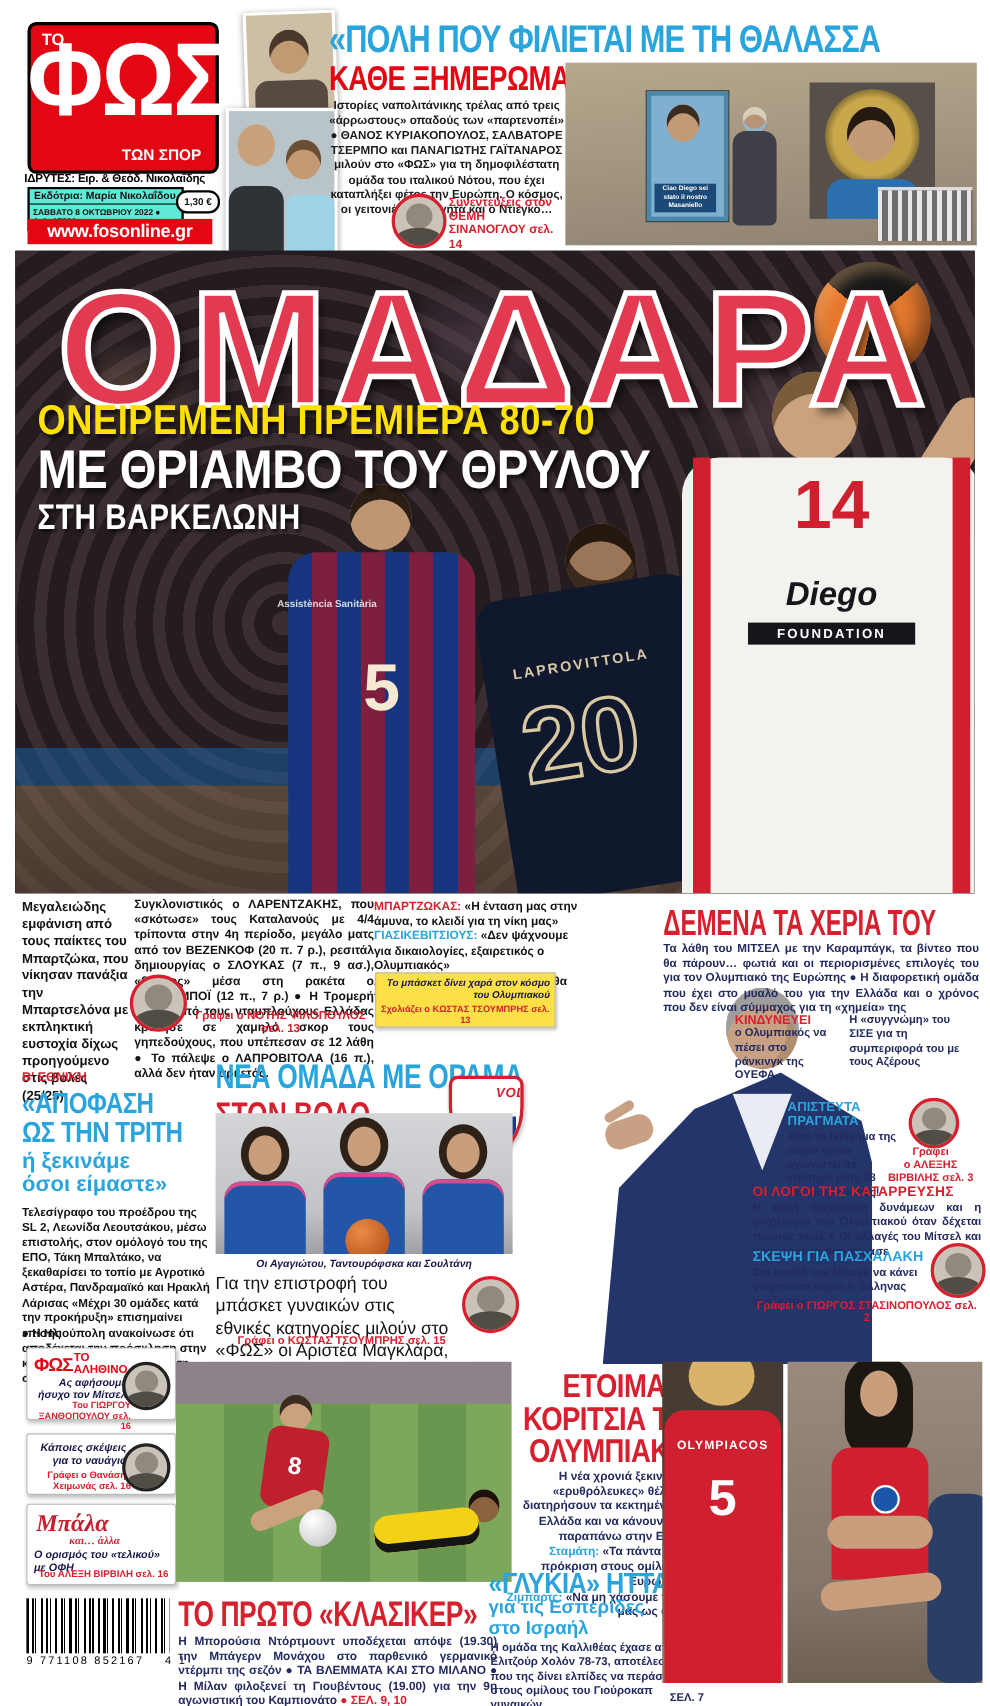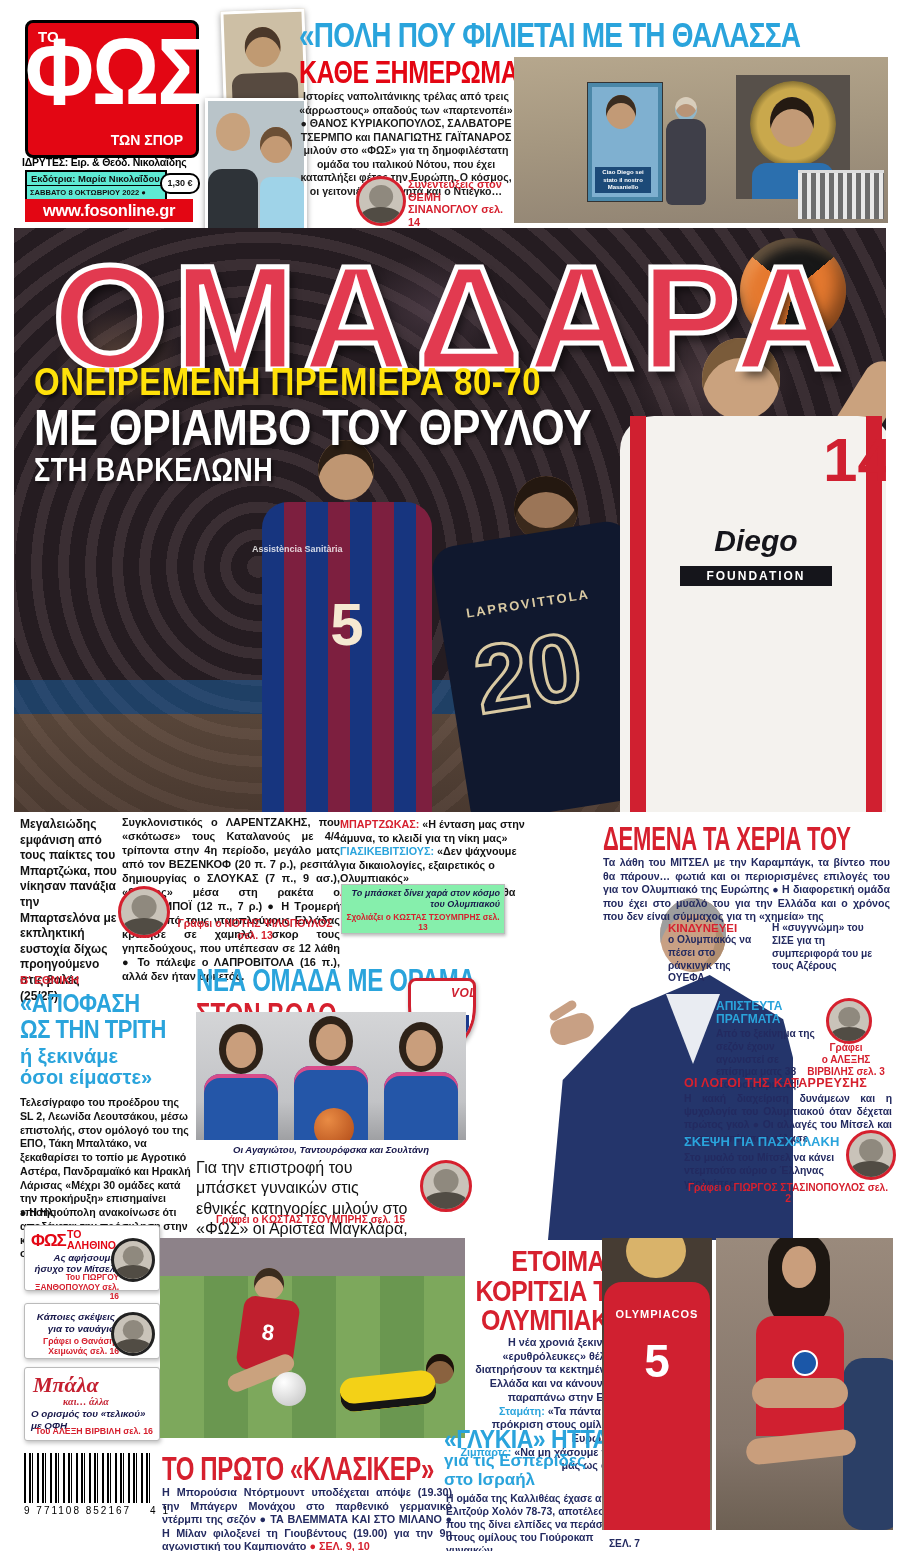--- a/index.html
+++ b/index.html
@@ -107,21 +107,21 @@
       font-size:13px;font-weight:bold;color:#d9c9a2;letter-spacing:2px;}
   #pl-navy .num{position:absolute;left:6px;top:142px;width:200px;text-align:center;transform:rotate(-9deg);
       font-size:96px;font-weight:bold;color:#10182e;-webkit-text-stroke:3px #d9c9a2;text-shadow:0 0 0 #d9c9a2;}
   #pl-white{position:absolute;left:592px;top:100px;width:290px;height:484px;}
   #pl-white .head{left:96px;top:10px;width:78px;height:82px;background:#caa27e;box-shadow:inset 0 20px 0 #7a5b3a;}
   #pl-white .arm{position:absolute;left:222px;top:24px;width:42px;height:170px;border-radius:20px;
       background:#caa27e;transform:rotate(32deg);}
   #pl-white .torso{position:absolute;left:14px;top:88px;width:272px;height:396px;border-radius:34px 34px 0 0;background:#f4f2ee;}
   #pl-white .torso::before,#pl-white .torso::after{content:"";position:absolute;top:0;width:16px;height:100%;background:#d02030;}
   #pl-white .torso::before{left:10px;} #pl-white .torso::after{right:10px;}
-  #pl-white .num{position:absolute;left:14px;top:96px;width:272px;text-align:right;
+  #pl-white .num{position:absolute;left:14px;top:96px;width:272px;text-align:center;
       font-size:62px;font-weight:bold;color:#d02030;}
   #pl-white .entain{position:absolute;left:14px;top:196px;width:272px;text-align:center;
       font-size:30px;font-weight:bold;font-style:italic;color:#15151b;}
   #pl-white .foundation{position:absolute;left:74px;top:238px;width:152px;text-align:center;
       background:#15151b;color:#fff;font-size:12px;font-weight:bold;letter-spacing:2px;padding:3px 0;}
   #ball{position:absolute;left:726px;top:10px;width:106px;height:106px;border-radius:50%;
       background:conic-gradient(from 15deg,#181818 0 35deg,#e5792f 35deg 140deg,#181818 140deg 178deg,#e5792f 178deg 295deg,#181818 295deg 360deg);
       box-shadow:inset -8px -10px 18px rgba(0,0,0,.45), inset 6px 8px 12px rgba(255,200,140,.35);}
 
   
@@ -136,21 +136,21 @@
       text-shadow:2px 2px 3px rgba(0,0,0,.6);}
 
   
   #mn-left{left:20px;top:817px;width:98px;font-size:12px;font-weight:bold;line-height:1.3;color:#121212;}
   #mn-mid{left:122px;top:816px;width:218px;font-size:11px;font-weight:bold;line-height:1.27;
       text-align:justify;color:#121212;}
   #mn-port{left:118px;top:886px;width:46px;height:46px;}
   #mn-byline{left:170px;top:917px;width:170px;font-size:10.5px;font-weight:bold;color:#d6202e;text-align:center;}
   #q-block{left:340px;top:818px;width:192px;font-size:10.8px;font-weight:bold;line-height:1.26;color:#111;}
   #q-block .nm{font-weight:bold;}
-  #quote-box{left:341px;top:884px;width:154px;height:42px;background:#86efac;border:1px solid #bbb;
+  #quote-box{left:341px;top:884px;width:154px;height:42px;background:#fde047;border:1px solid #bbb;
       box-shadow:1px 2px 3px rgba(0,0,0,.25);padding:3px 4px;}
   #quote-box .qt{font-size:9px;font-weight:bold;font-style:italic;color:#17174a;text-align:right;line-height:1.2;}
   #quote-box .bl{font-size:8.4px;font-weight:bold;color:#d6202e;text-align:center;margin-top:2px;}
 
   
   #coach{left:548px;top:898px;width:245px;height:342px;overflow:hidden;}
   #coach .suit{position:absolute;left:0;top:66px;width:245px;height:276px;background:#24356b;
       clip-path:polygon(0 100%,6% 42%,34% 16%,66% 4%,96% 20%,100% 34%,100% 100%);}
   #coach .shirt{position:absolute;left:118px;top:96px;width:54px;height:70px;background:#e9ecf2;
       clip-path:polygon(0 0,100% 0,50% 100%);}

